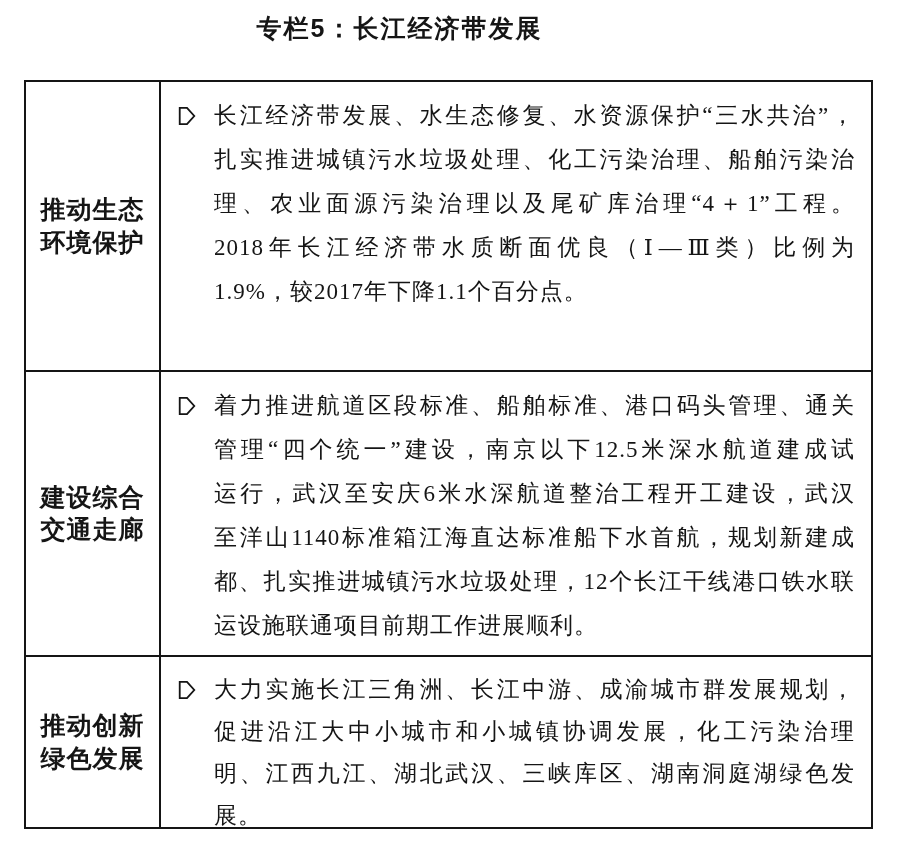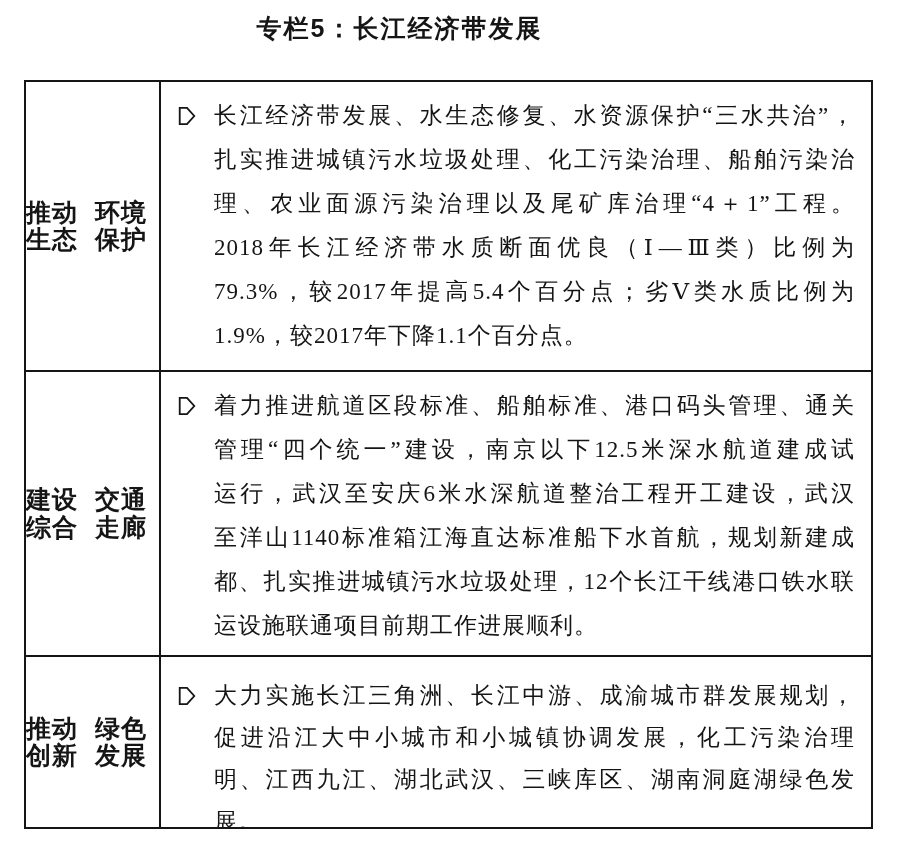--- a/index.html
+++ b/index.html
@@ -44,39 +44,39 @@
   .trow + .trow { border-top: 2px solid #151515; }
   .trow.r1 { height: 288px; }
   .trow.r2 { height: 285px; }
   .trow.r3 { height: 172px; }
   .label-cell {
     flex: 0 0 135px;
     width: 135px;
     box-sizing: border-box;
     border-right: 2px solid #151515;
     display: flex;
-    flex-direction: row;
+    flex-direction: column;
     align-items: center;
     justify-content: center;
     gap: 5px;
     font-family: "Liberation Sans", "DejaVu Sans", sans-serif;
     font-weight: 700;
     font-size: 25px;
     letter-spacing: 1px;
     line-height: 1.1;
   }
   .content-cell {
     flex: 1 1 auto;
     min-width: 0;
     display: flex;
     align-items: flex-start;
     box-sizing: border-box;
     padding: 12px 16px 0 16px;
   }
-  .trow.r3 .content-cell { padding-top: 18px; }
+  .trow.r3 .content-cell { padding-top: 12px; }
   .bullet {
     flex: 0 0 20px;
     width: 20px;
     margin-top: 10px;
     margin-right: 17px;
   }
   .trow.r3 .bullet { margin-top: 9px; }
   .bullet svg { display: block; }
   .lines {
     flex: 1 1 auto;
@@ -112,21 +112,20 @@
       <span class="bullet">
         <svg width="20" height="24" viewBox="0 0 22 24" aria-hidden="true">
           <polygon points="3,3 11,3 19,12 11,21 3,21" fill="none" stroke="#151515" stroke-width="2"></polygon>
         </svg>
       </span>
       <div class="lines">
         <div class="content-line">长江经济带发展、水生态修复、水资源保护“三水共治”，</div>
         <div class="content-line">扎实推进城镇污水垃圾处理、化工污染治理、船舶污染治</div>
         <div class="content-line">理、农业面源污染治理以及尾矿库治理“4＋1”工程。</div>
         <div class="content-line">2018年长江经济带水质断面优良（Ⅰ—Ⅲ类）比例为</div>
-        <div class="content-line">79.3%，较2017年提高5.4个百分点；劣Ⅴ类水质比例为</div>
         <div class="content-line">1.9%，较2017年下降1.1个百分点。</div>
       </div>
     </div>
   </div>
 
   <div class="trow r2">
     <div class="label-cell">
       <div>建设综合</div>
       <div>交通走廊</div>
     </div>

